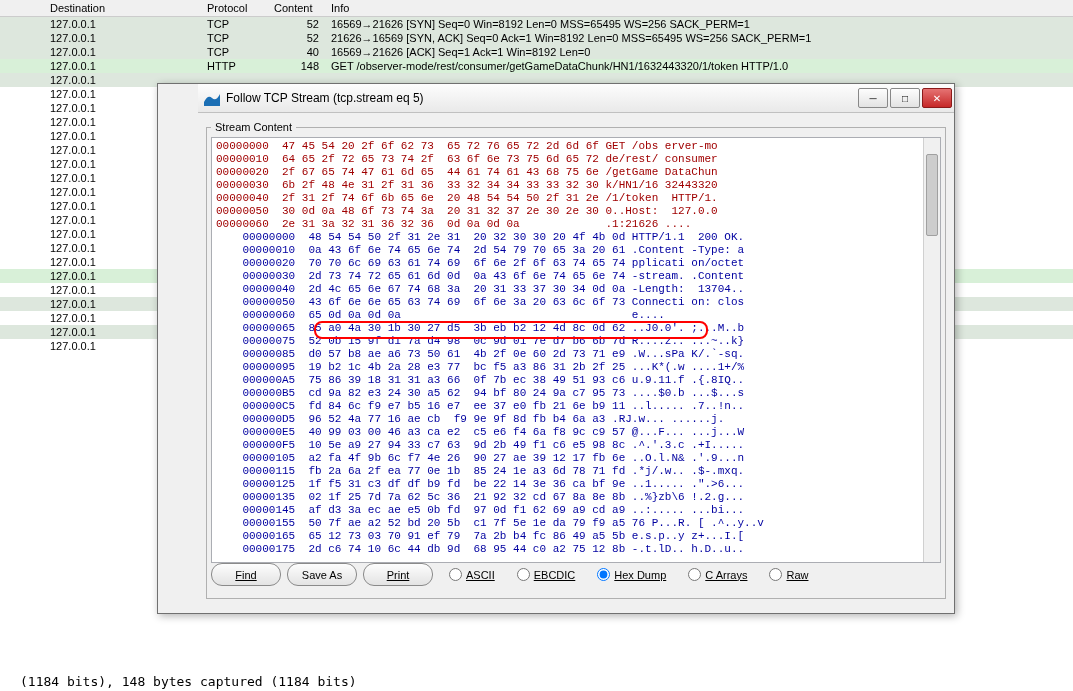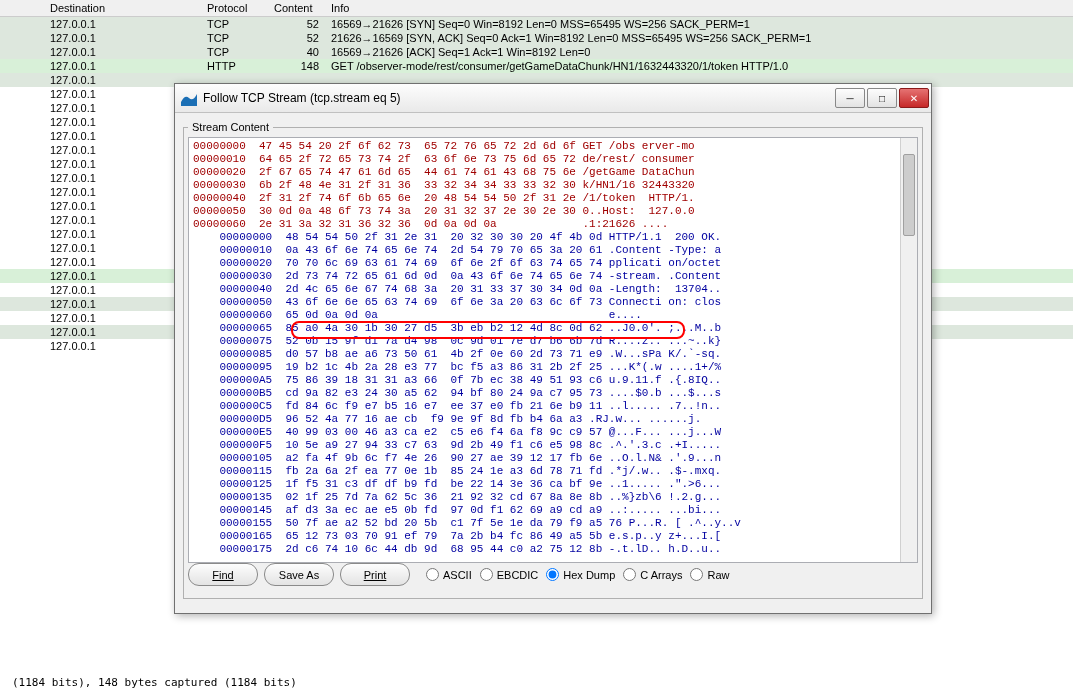--- a/index.html
+++ b/index.html
@@ -27,26 +27,27 @@
 }
 .col-dest { width: 145px; padding-left: 50px !important; }
 .col-proto { width: 55px; margin-left: 8px; }
 .col-len { width: 45px; text-align: right; }
 .row-syn { background: #dde7dd; }
 .row-http { background: #d8f0d8; }
 .row-plain { background: #fff; }
 
 .dialog {
   position: absolute;
-  left: 174px;
+  left: 157px;
   top: 83px;
   width: 756px;
   background: #f0f0f0;
   border: 1px solid #707070;
   box-shadow: 2px 2px 8px rgba(0,0,0,0.3);
+  padding-left: 40px;
 }
 .titlebar {
   background: linear-gradient(#fdfdfd, #e9e9e9);
   border-bottom: 1px solid #c0c0c0;
   height: 28px;
   display: flex;
   align-items: center;
   padding-left: 6px;
 }
 .titlebar .icon {
@@ -149,32 +150,32 @@
   font-size: 11px;
   display: inline-flex;
   align-items: center;
   justify-content: center;
   padding: 0 10px;
 }
 .btn.focus {
   border: 1px solid #3c7fb1;
   box-shadow: 0 0 2px #6fb7e8 inset;
 }
-.radio-group { display: flex; gap: 8px; margin-left: 10px; align-items: flex-start; }
+.radio-group { display: flex; gap: 22px; margin-left: 10px; align-items: flex-start; text-decoration: underline; }
 .radio { display: flex; align-items: center; gap: 4px; }
 .radio input { margin: 0; }
 
 .bottom-row { display: flex; align-items: center; }
 .bottom-row .spacer { flex: 1; }
 
 .statusbar {
   position: absolute;
-  left: 4px; bottom: 0;
+  left: 12px; bottom: 0;
   font-family: Consolas, monospace;
-  font-size: 11px;
+  font-size: 13px;
   padding: 2px 8px;
   color: #000;
 }
 </style>
 </head>
 <body>
 
 <table class="packet-table">
   <thead>
     <tr>

